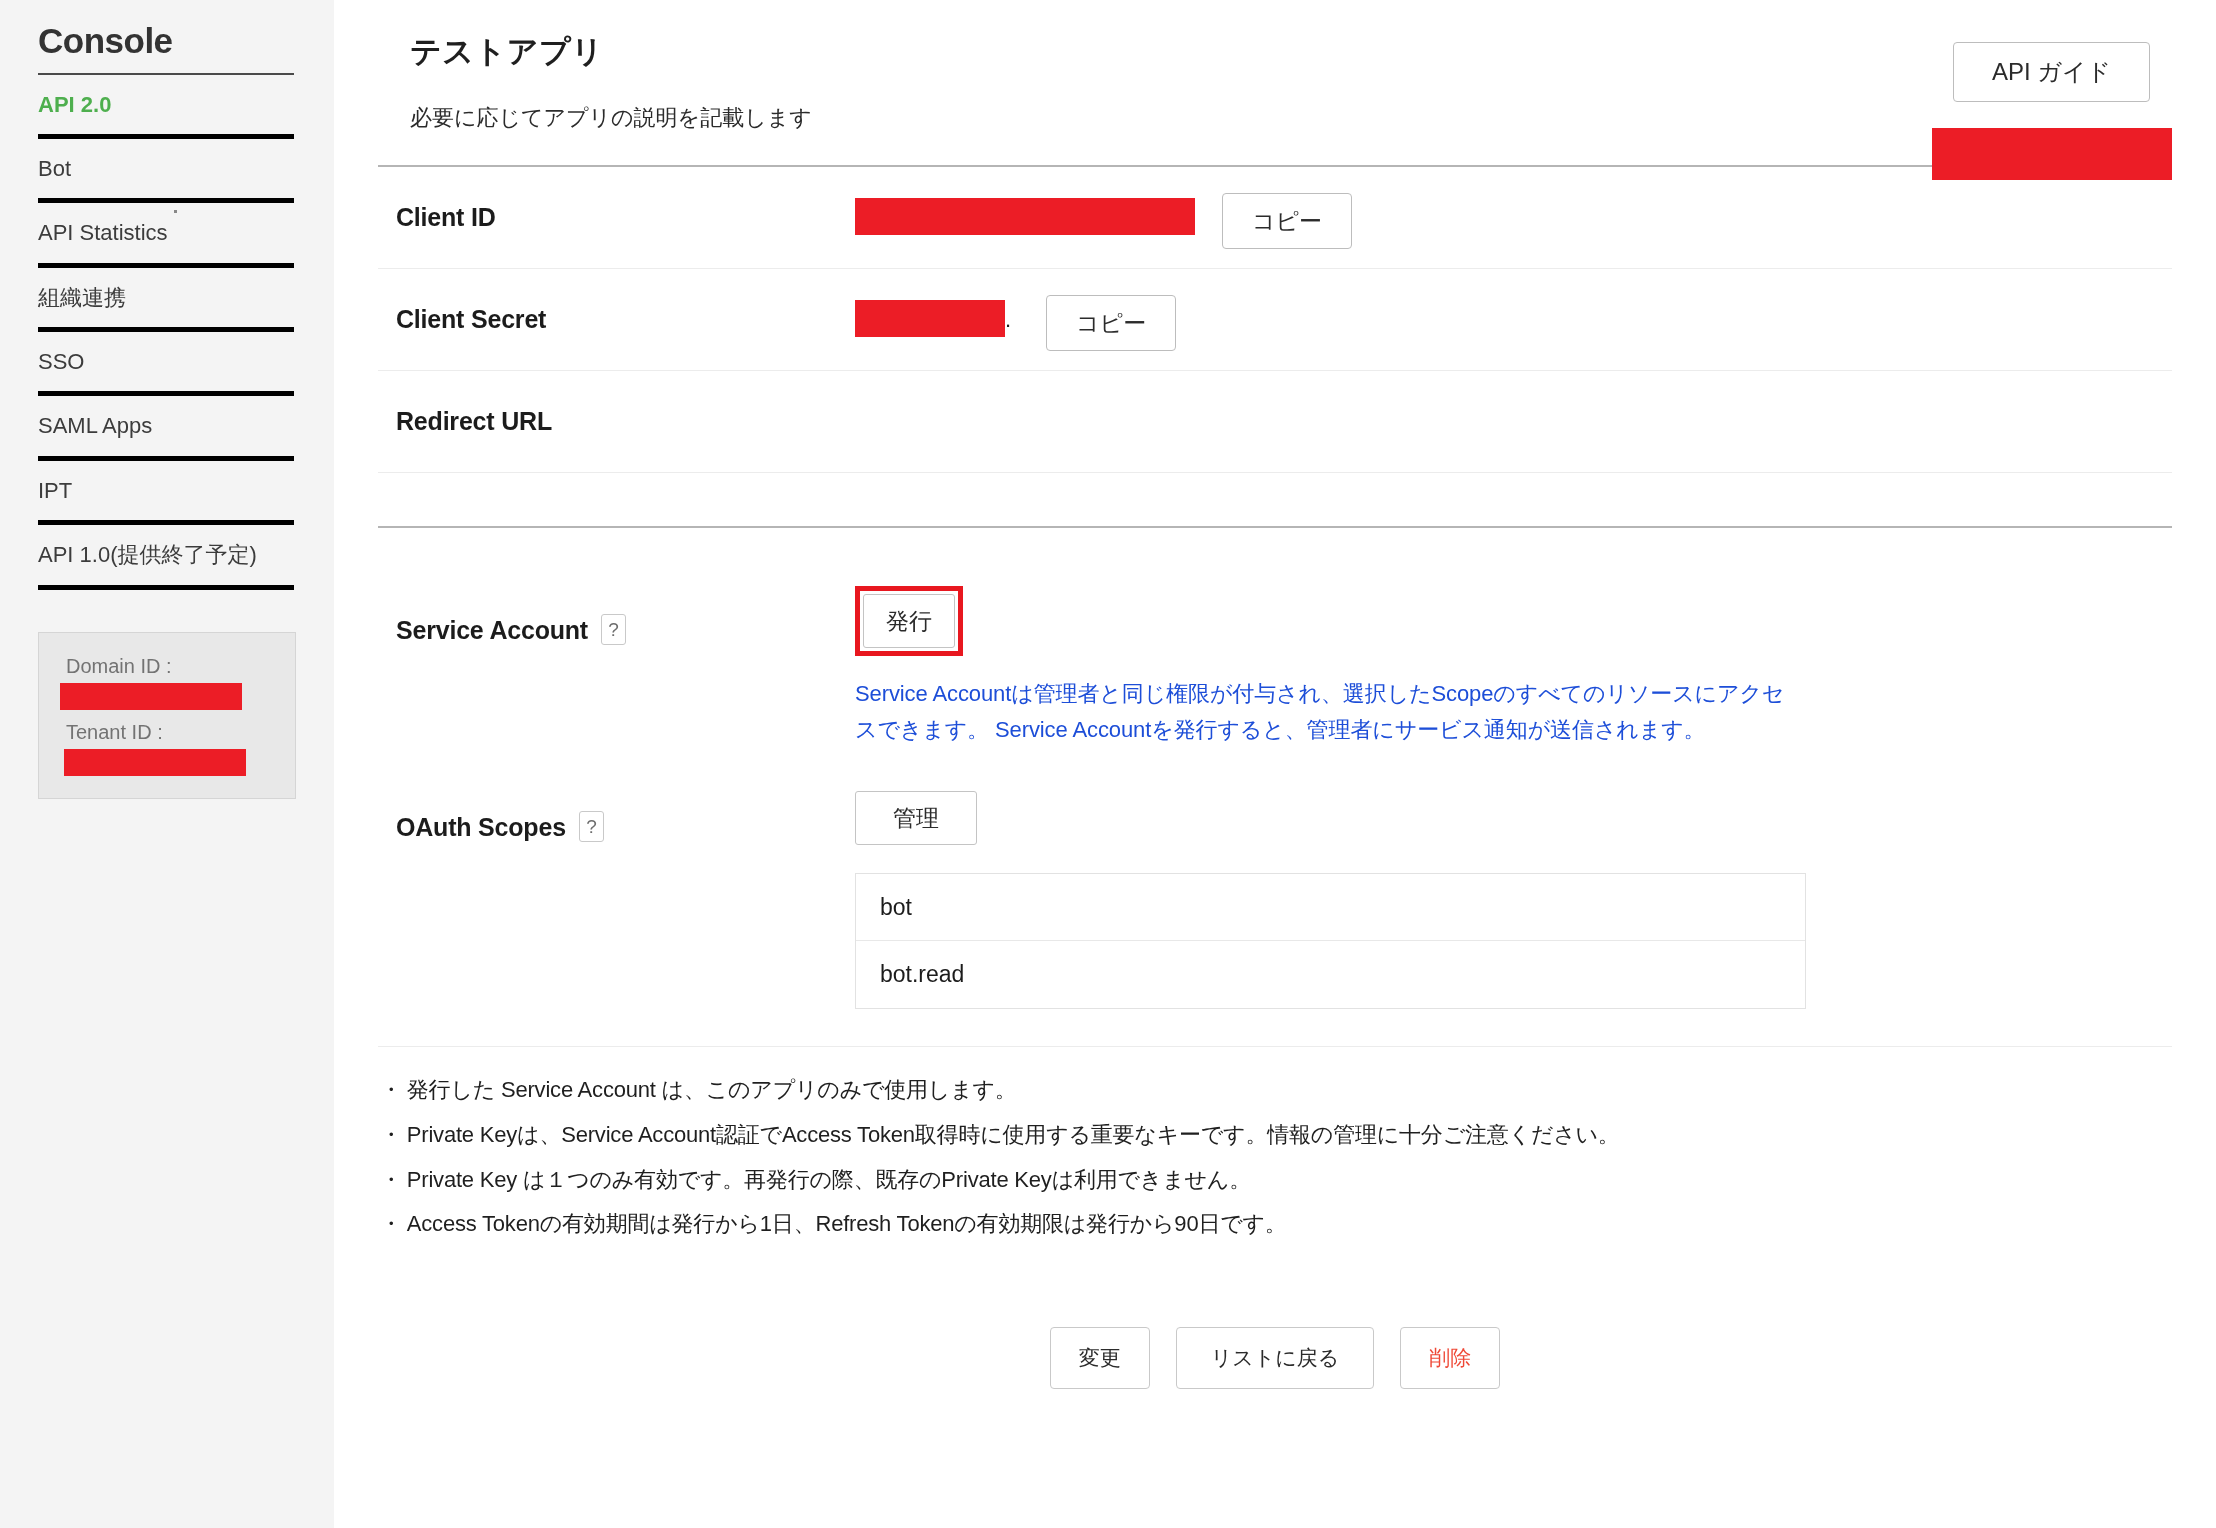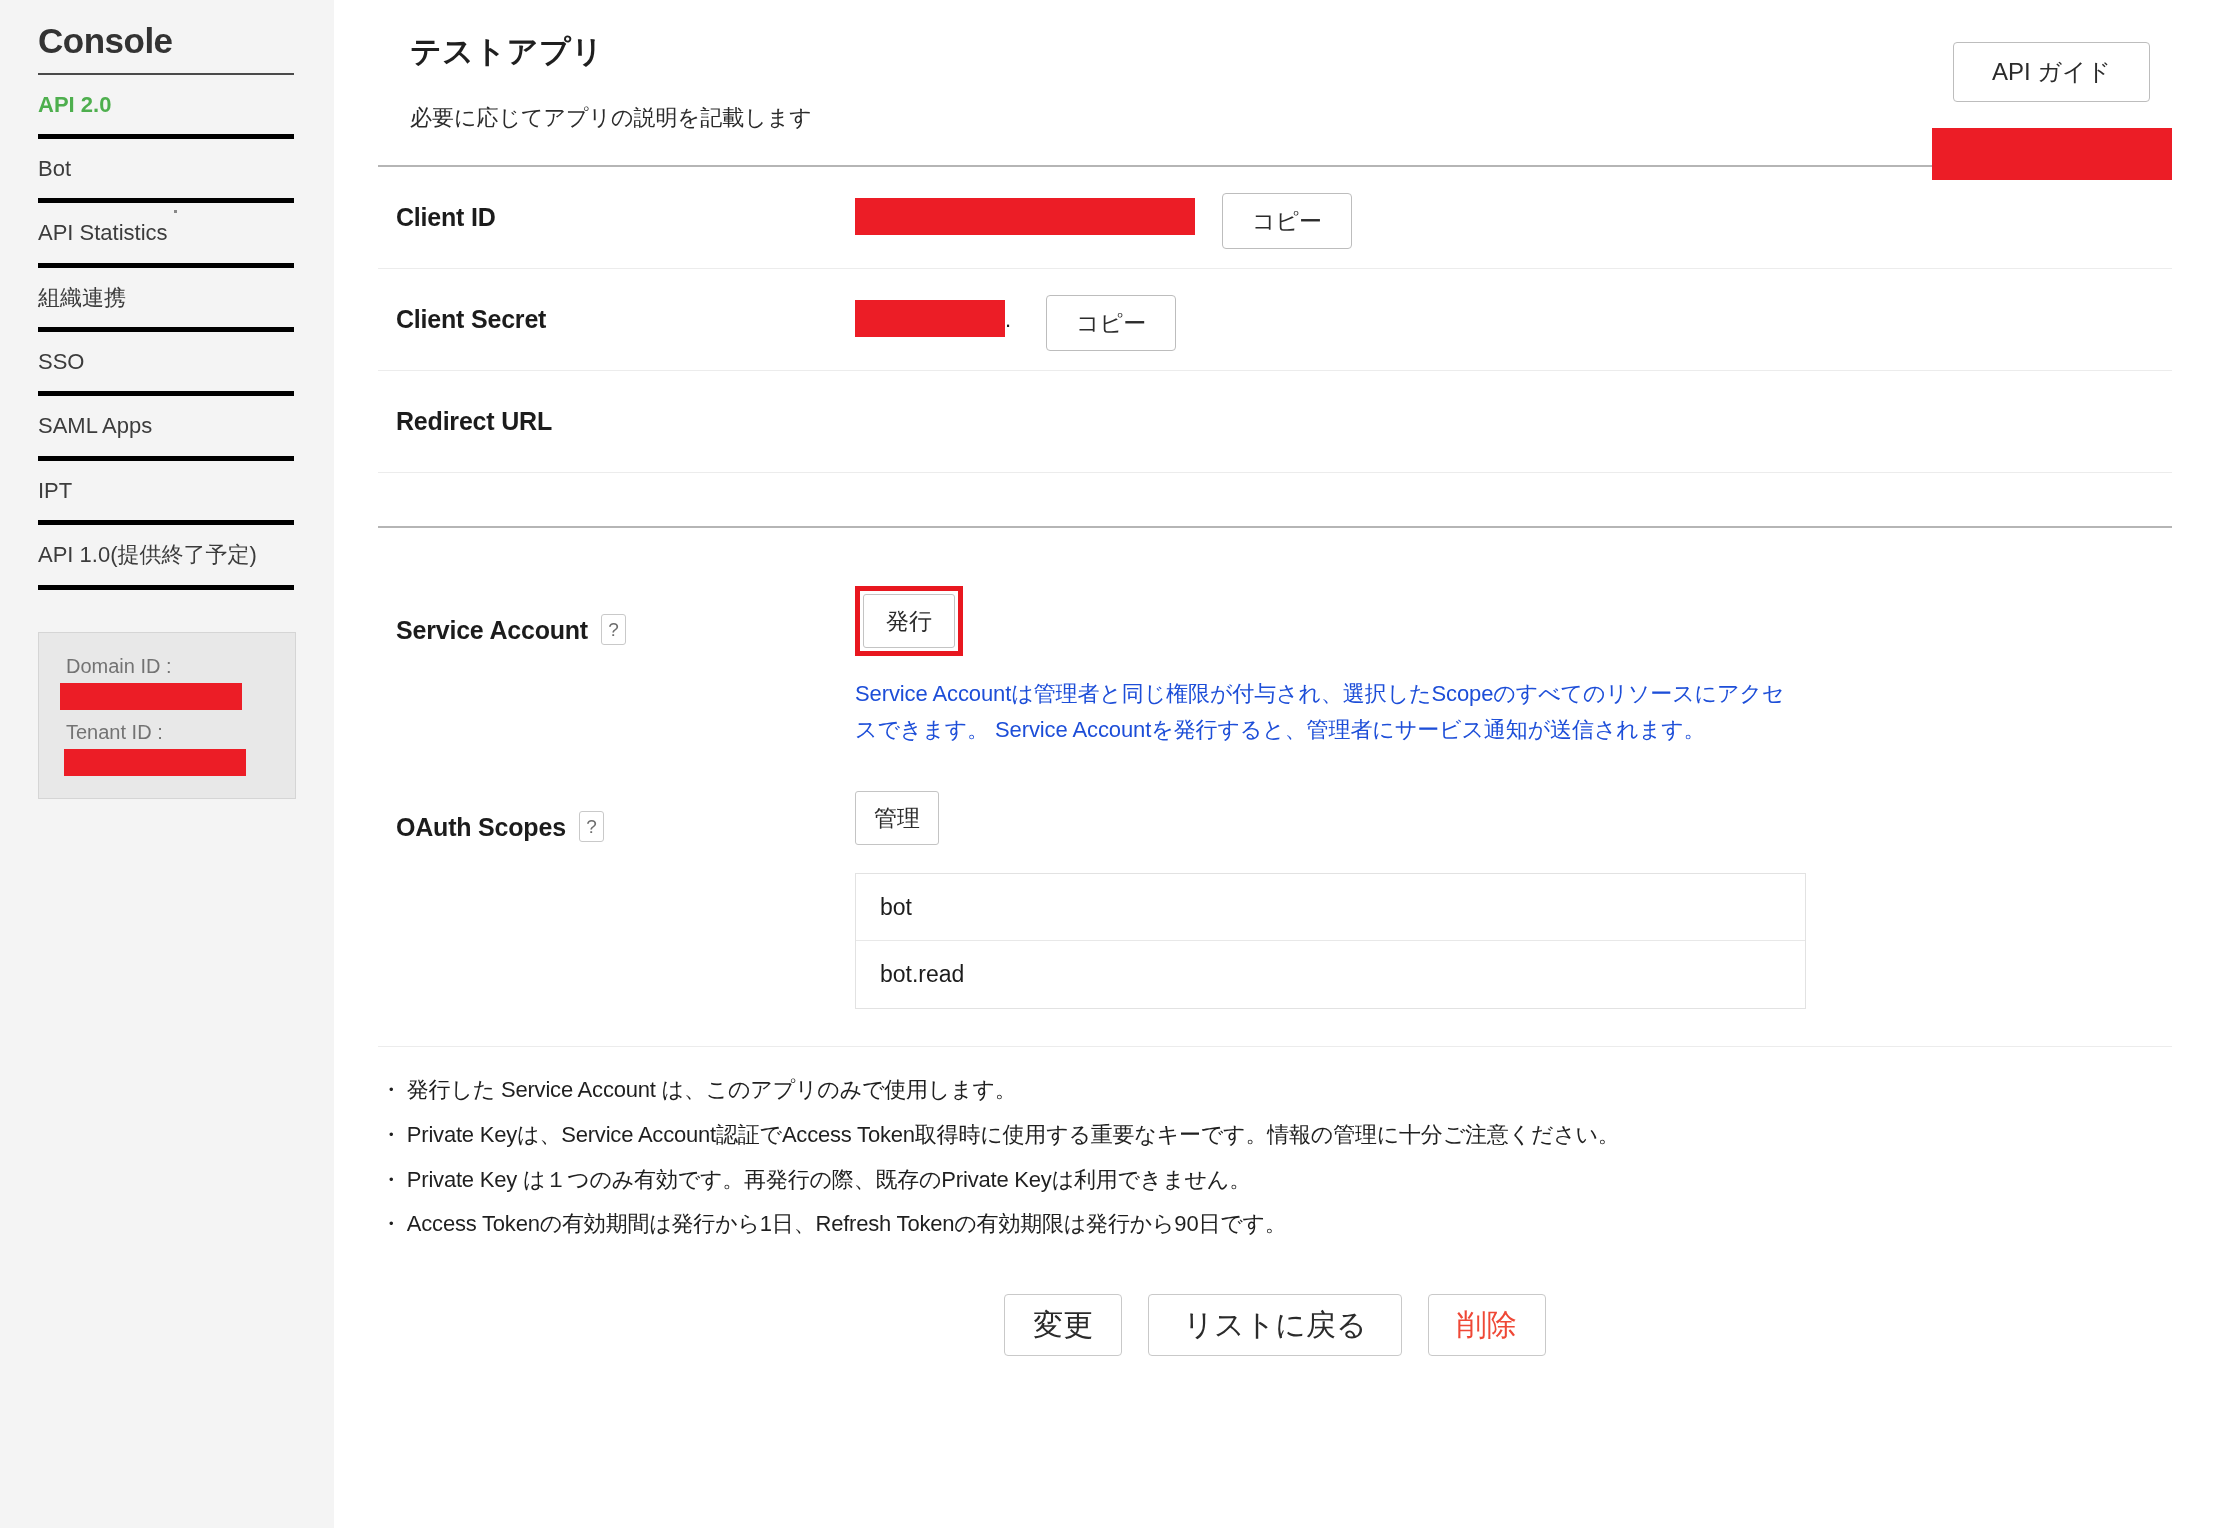--- a/index.html
+++ b/index.html
@@ -242,21 +242,21 @@
     font-size: 22px;
     color: #1d4ed8;
     line-height: 1.62;
     width: 940px;
     margin-top: 16px;
     letter-spacing: -0.1px;
   }
 
   
   .manage-btn {
-    width: 84px;
+    width: 122px;
     height: 54px;
     border: 1px solid #c4c4c4;
     border-radius: 3px;
     background: #ffffff;
     font-size: 23px;
     color: #2b2b2b;
     font-family: inherit;
     cursor: pointer;
     padding: 0;
     line-height: 52px;
@@ -300,26 +300,27 @@
     display: flex;
     justify-content: center;
     gap: 26px;
     margin-top: 55px;
   }
   .action-btn {
     height: 62px;
     border: 1px solid #c9c9c9;
     border-radius: 4px;
     background: #ffffff;
-    font-size: 30px;
+    font-size: 21px;
     color: #2b2b2b;
     font-family: Liberation Serif, serif;
     cursor: pointer;
     padding: 0 28px;
     line-height: 60px;
+    margin-top: 33px;
   }
   .action-btn.wide { padding: 0 34px; }
   .action-btn.danger { color: #ef4836; }
 </style>
 </head>
 <body>
 
 <div class="app">
 
   <aside class="sidebar">

